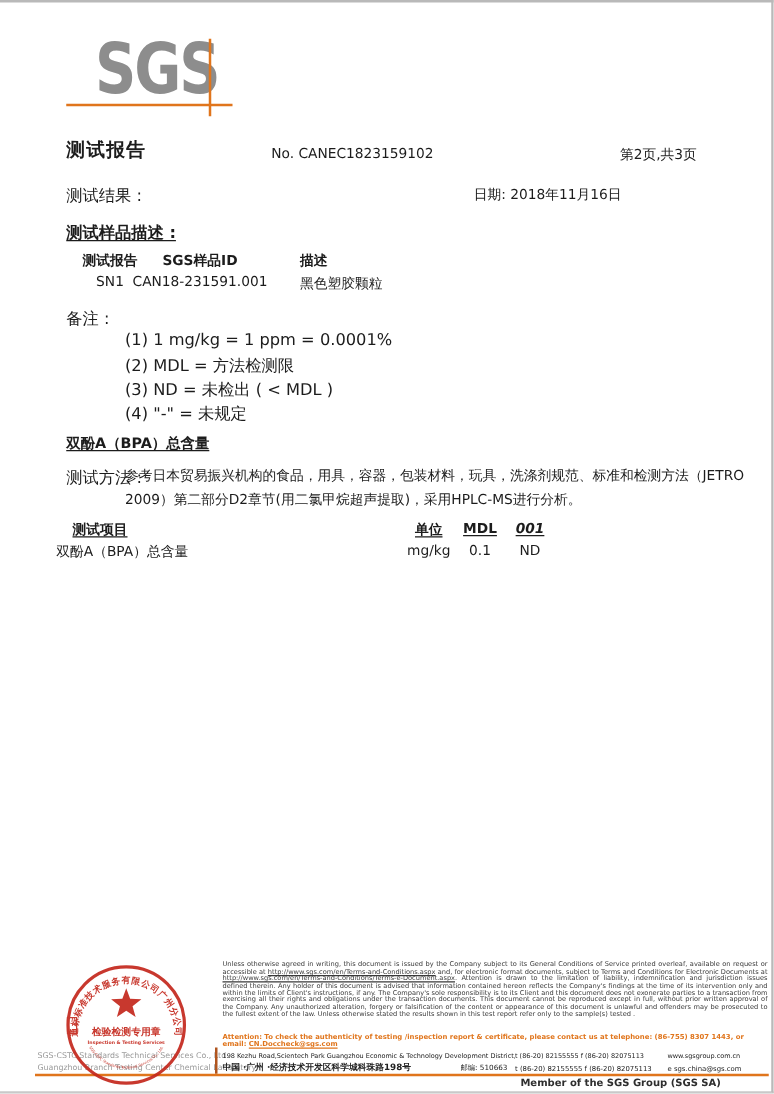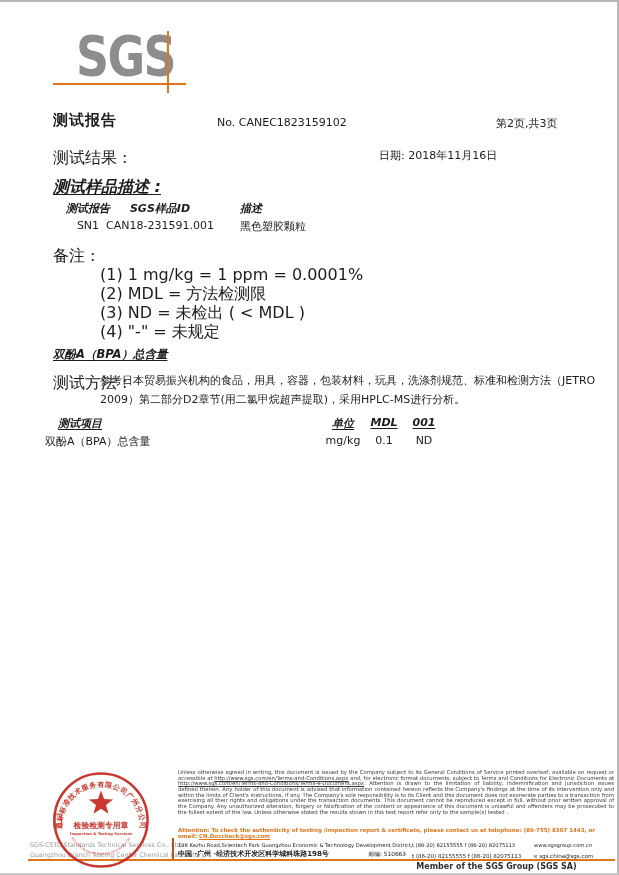--- a/index.html
+++ b/index.html
@@ -21,22 +21,22 @@
   .logo-vline { position:absolute; left:167px; top:29px; width:2px; height:62px; background:#e0751c; }
 
   
   .report-title { left:53px; top:109px; font-size:15px; font-weight:bold; letter-spacing:1px; }
   .hmeta { font-size:11px; top:114px; white-space:nowrap; }
   .report-no { left:217px; }
   .report-date { left:379px;margin-top:32px; }
   .report-page { left:496px; }
 
   
-  .t11 { font-size:16px; white-space:nowrap; }
-  .bold { font-weight:bold;font-style:italic; }
+  .t11 { font-size:13px; white-space:nowrap; }
+  .bold { font-weight:bold; }
   .ul { text-decoration:underline; text-underline-offset:2px; }
   .results-label { left:53px; top:146px; }
   .sample-desc-title { left:53px; top:175px; }
   .cell { position:absolute; font-size:11px; white-space:nowrap; }
   .ctr { text-align:center; }
   .notes-label { left:53px; top:244px; }
   .note { left:100px; }
   .analyte-heading { left:53px; top:345px; font-size:11.5px; }
   .method-label { left:53px; top:371px; }
   .method-text {

